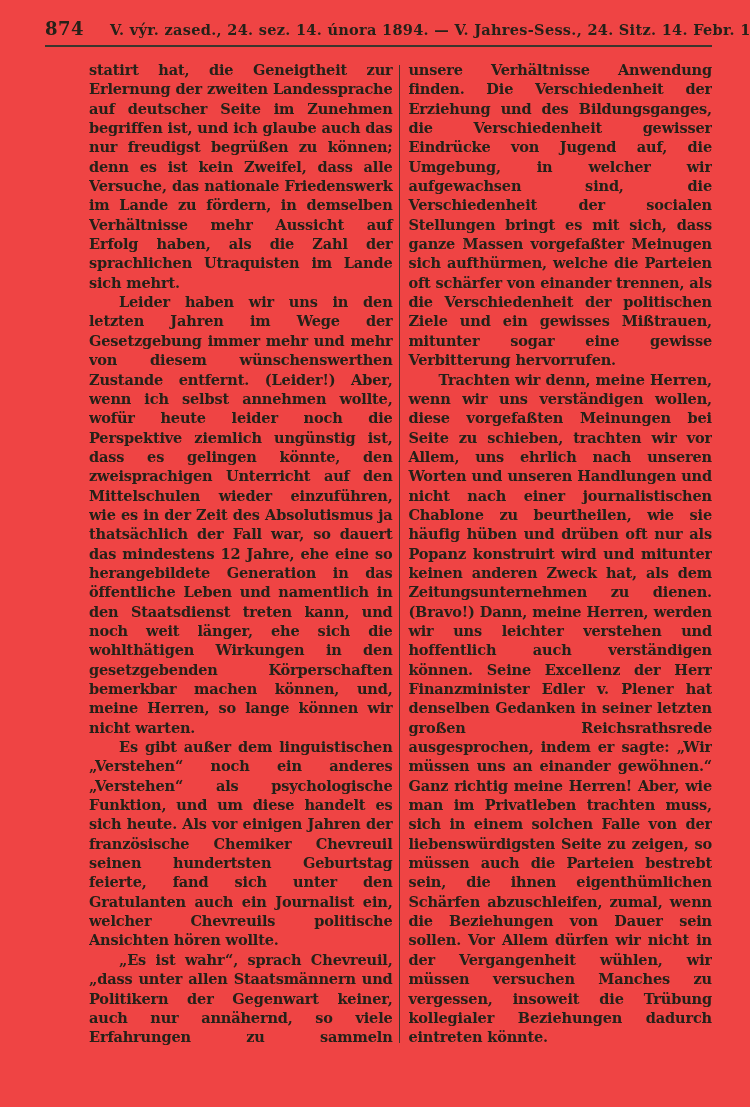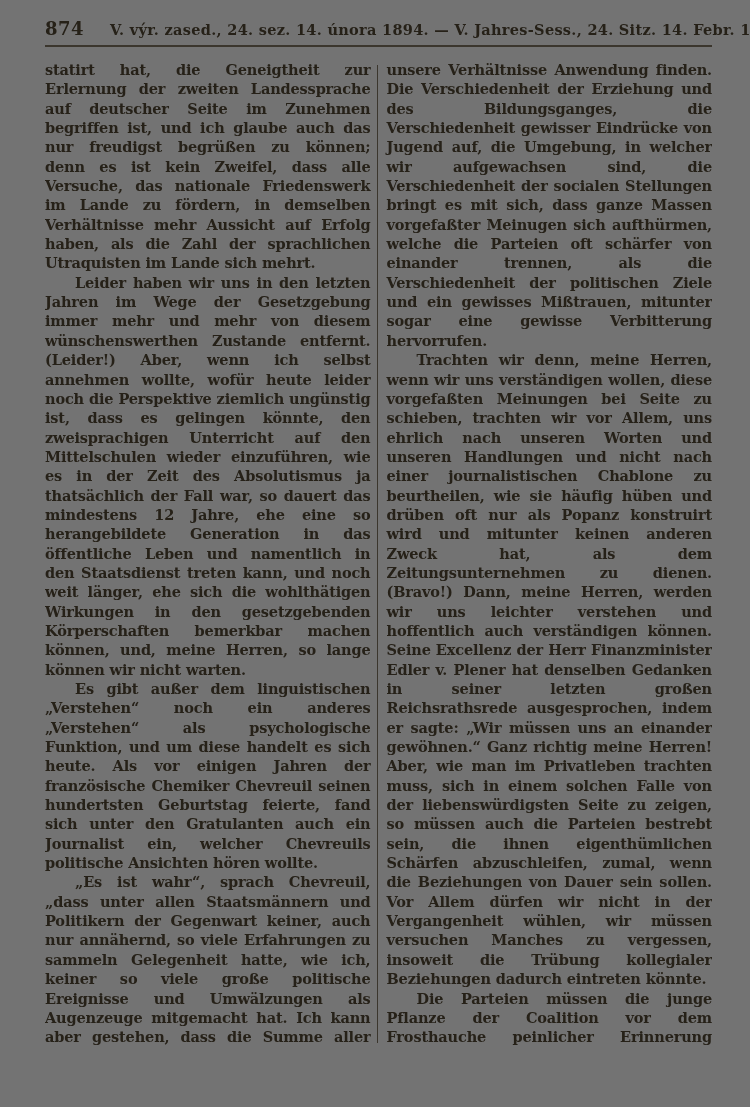--- a/index.html
+++ b/index.html
@@ -6,21 +6,21 @@
     margin: 0;
     padding: 0;
     background: #e8e8e6;
     font-family: "DejaVu Serif", "Liberation Serif", serif;
   }
   .page {
     position: relative;
     width: 750px;
     height: 1107px;
     margin: 0 auto;
-    background: #737373;
+    background: #ef4444;
     color: #262118;
     overflow: hidden;
     box-sizing: border-box;
     padding: 18px 38px 0 45px;
   }
   .header-row {
     display: flex;
     align-items: baseline;
     padding-bottom: 6px;
     border-bottom: 2px solid #3b362d;
@@ -37,20 +37,21 @@
     font-size: 14.5px;
     font-weight: bold;
     letter-spacing: 0.3px;
     text-align: center;
   }
   .columns {
     display: flex;
     align-items: center;
     padding-top: 13px;
     min-height: 985px;
+    margin-left: 44px;
   }
   .column {
     width: 331px;
     font-size: 14.5px;
     font-weight: bold;
     line-height: 19.35px;
     text-align: justify;
     letter-spacing: -0.15px;
     overflow: hidden;
     max-height: 985px;

